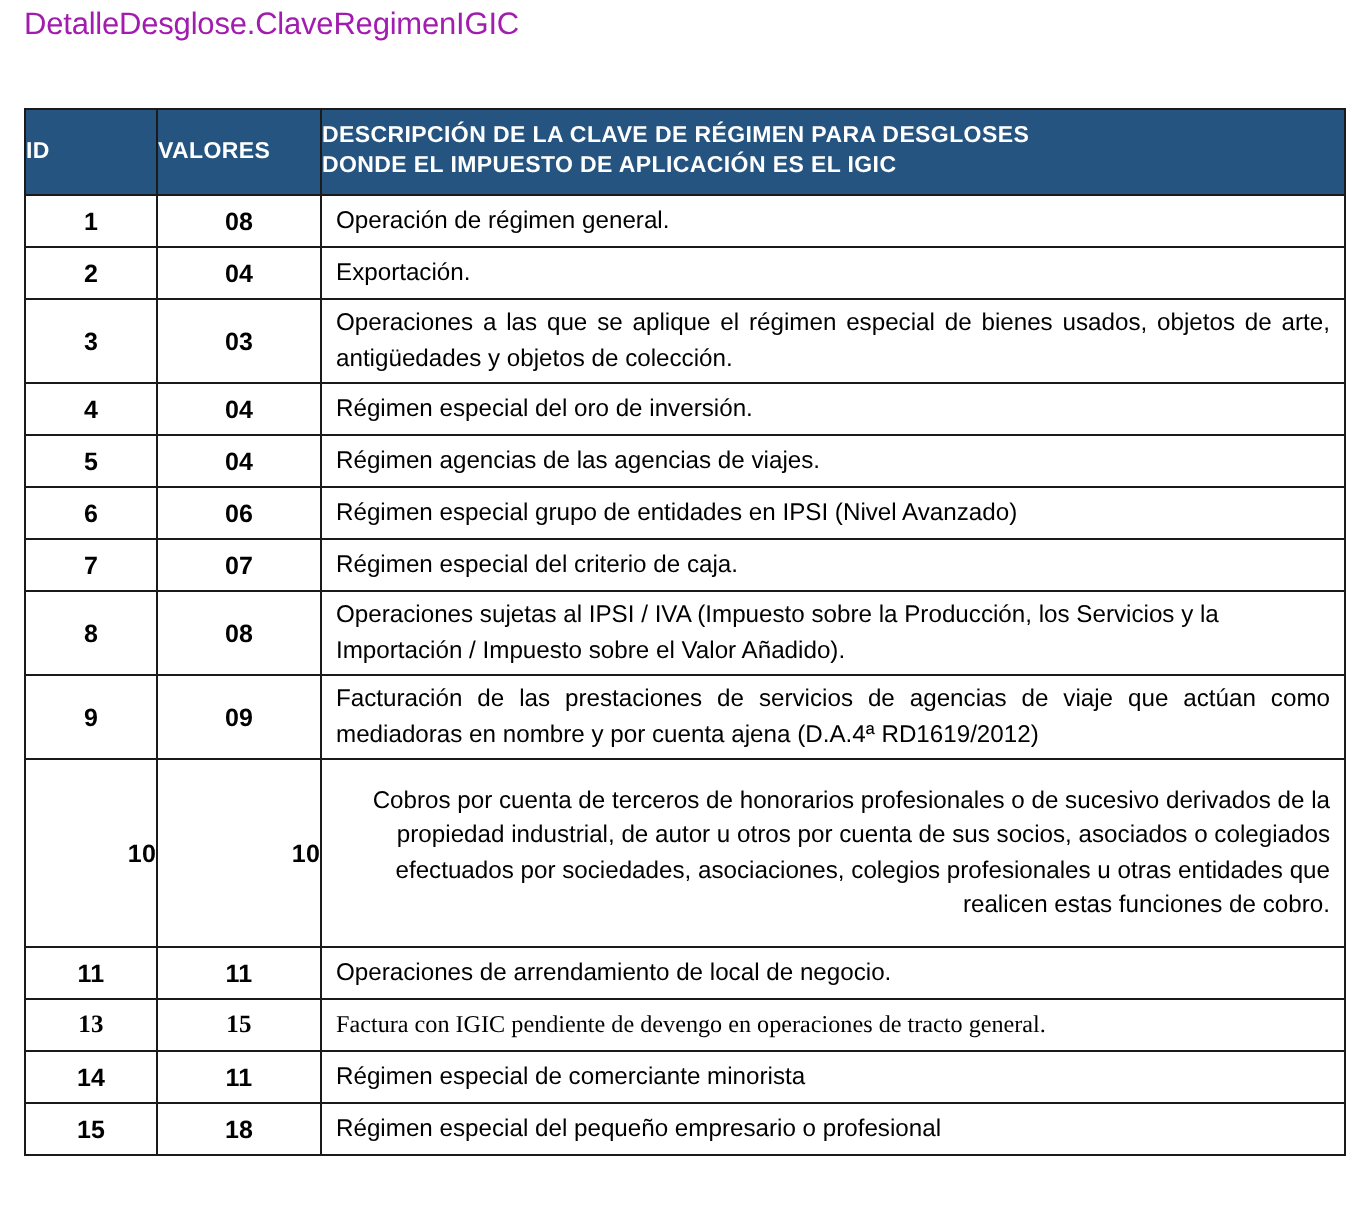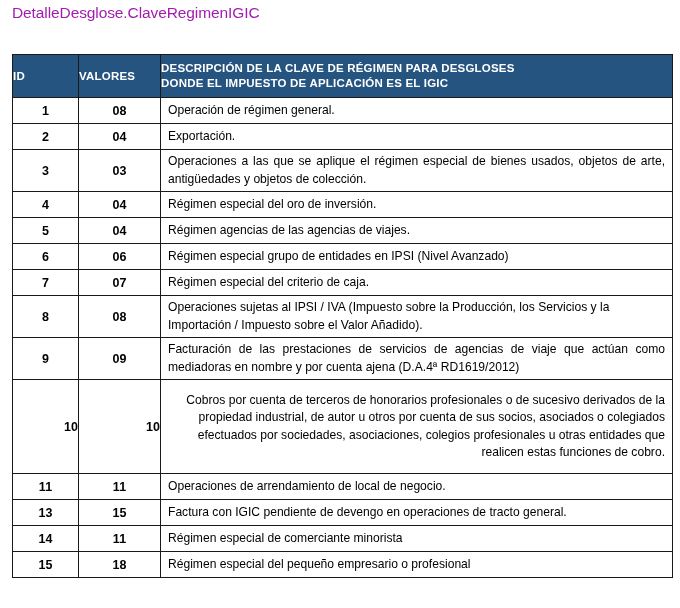--- a/index.html
+++ b/index.html
@@ -109,21 +109,21 @@
   tbody tr.r3   td { height: 37px; }
   tbody tr.r4   td { height: 21px; }
   tbody tr.r5   td { height: 21px; }
   tbody tr.r6   td { height: 21px; }
   tbody tr.r7   td { height: 21px; }
   tbody tr.r8   td { height: 37px; }
   tbody tr.r9   td { height: 37px; }
   tbody tr.r10  td { height: 89px; text-align: right; }
   tbody tr.r11  td { height: 21px; }
   tbody tr.r12  td { height: 37px; }
-  tbody tr.r13  td { height: 21px; }
+  tbody tr.r13  td { height: 21px; font-family: Liberation Serif, serif; }
   tbody tr.r14  td { height: 21px; }
   tbody tr.r15  td { height: 21px; }
 </style>
 </head>
 <body>
 
 <div class="page">
 
   <div class="doc-title">DetalleDesglose.ClaveRegimenIGIC</div>
 

